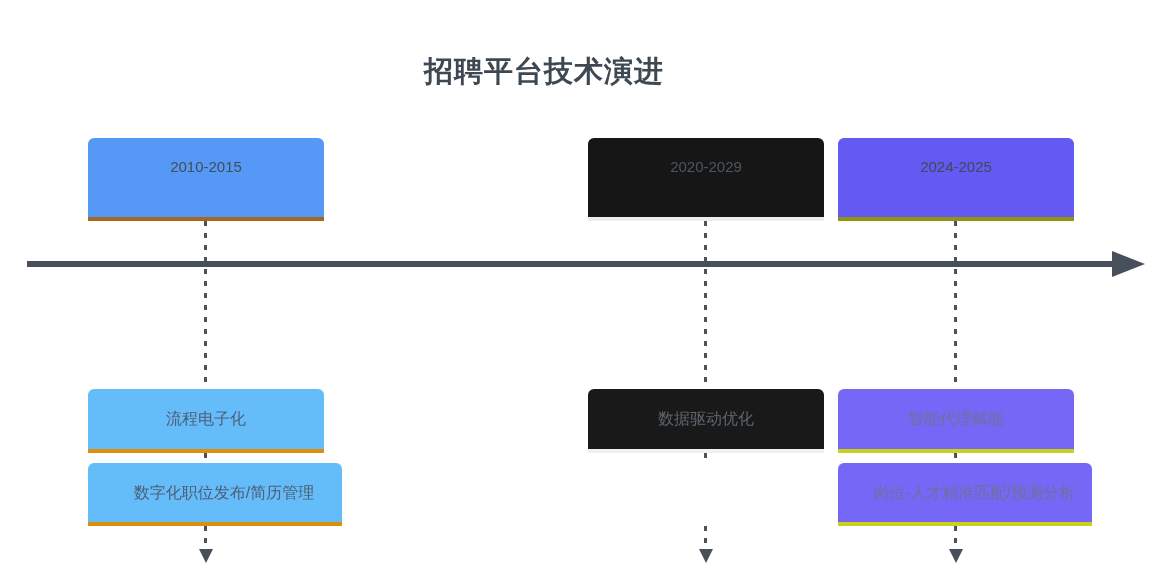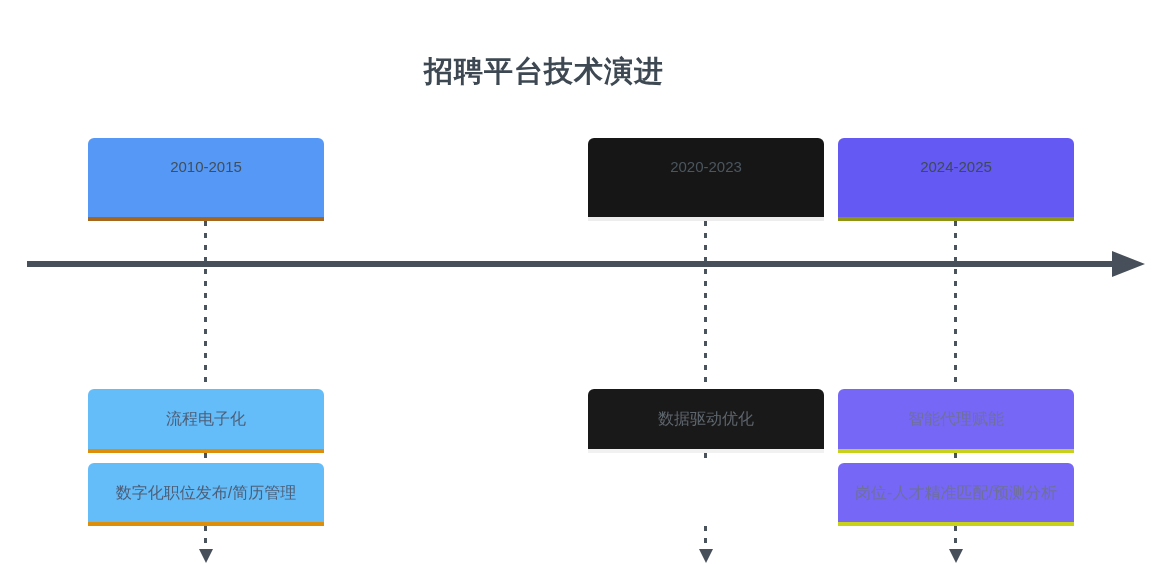--- a/index.html
+++ b/index.html
@@ -53,21 +53,21 @@
     position:absolute;left:0;
     width:100%;
     border-radius:6px 6px 0 0;
     background:var(--item-bg);
     border-bottom:4px solid var(--item-border);
     text-align:center;
     white-space:nowrap;
   }
   .item-1{top:373px;height:60px;}
   .item-1 .item-label{line-height:60px;}
-  .item-2{top:447px;height:59px;}
+  .item-2{top:447px;height:59px;padding-left:18px;}
   .item-2 .item-label{line-height:59px;}
   .item-label{
     display:block;
     font-size:16px;
     color:var(--item-text);
   }
   .down-arrow{
     position:absolute;left:calc(50% - 7px);top:533px;
     width:0;height:0;
     border-left:7px solid transparent;
@@ -106,21 +106,21 @@
     <div class="item-box item-2">
       <span class="item-label">数字化职位发布/简历管理</span>
     </div>
     <div class="dash dash-bottom"></div>
     <div class="down-arrow"></div>
   </div>
 
 
   <div class="column col-2" style="--header-bg: #161616; --header-border: #ededed; --header-text: #4b565f; --item-bg: #191919; --item-border: #f1f1f1; --item-text: #5e666e;">
     <div class="period-box">
-      <span class="period-label">2020-2023</span>
+      <span class="period-label">2020-2029</span>
     </div>
     <div class="dash dash-top"></div>
     <div class="item-box item-1">
       <span class="item-label">数据驱动优化</span>
     </div>
     <div class="dash dash-mid"></div>
     <div class="dash dash-bottom"></div>
     <div class="down-arrow"></div>
   </div>
 

